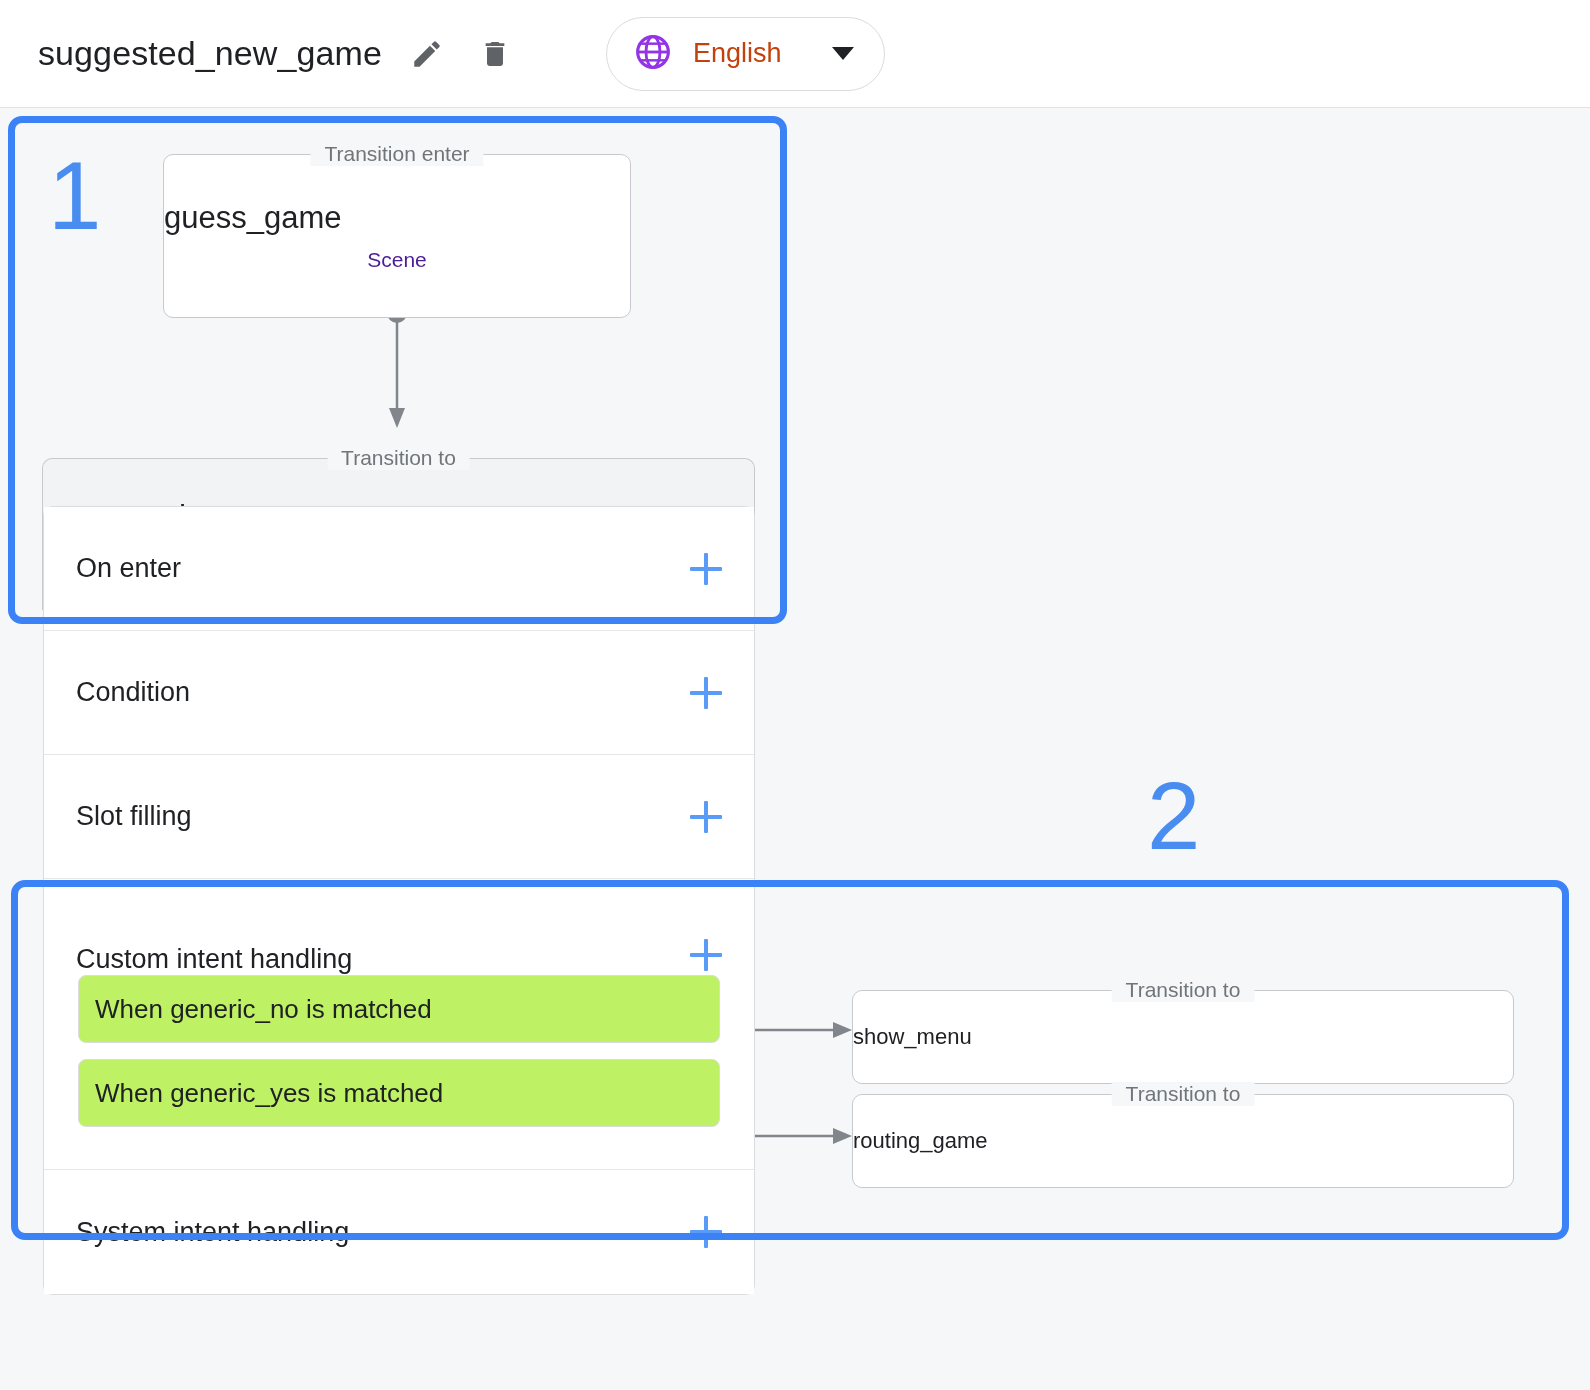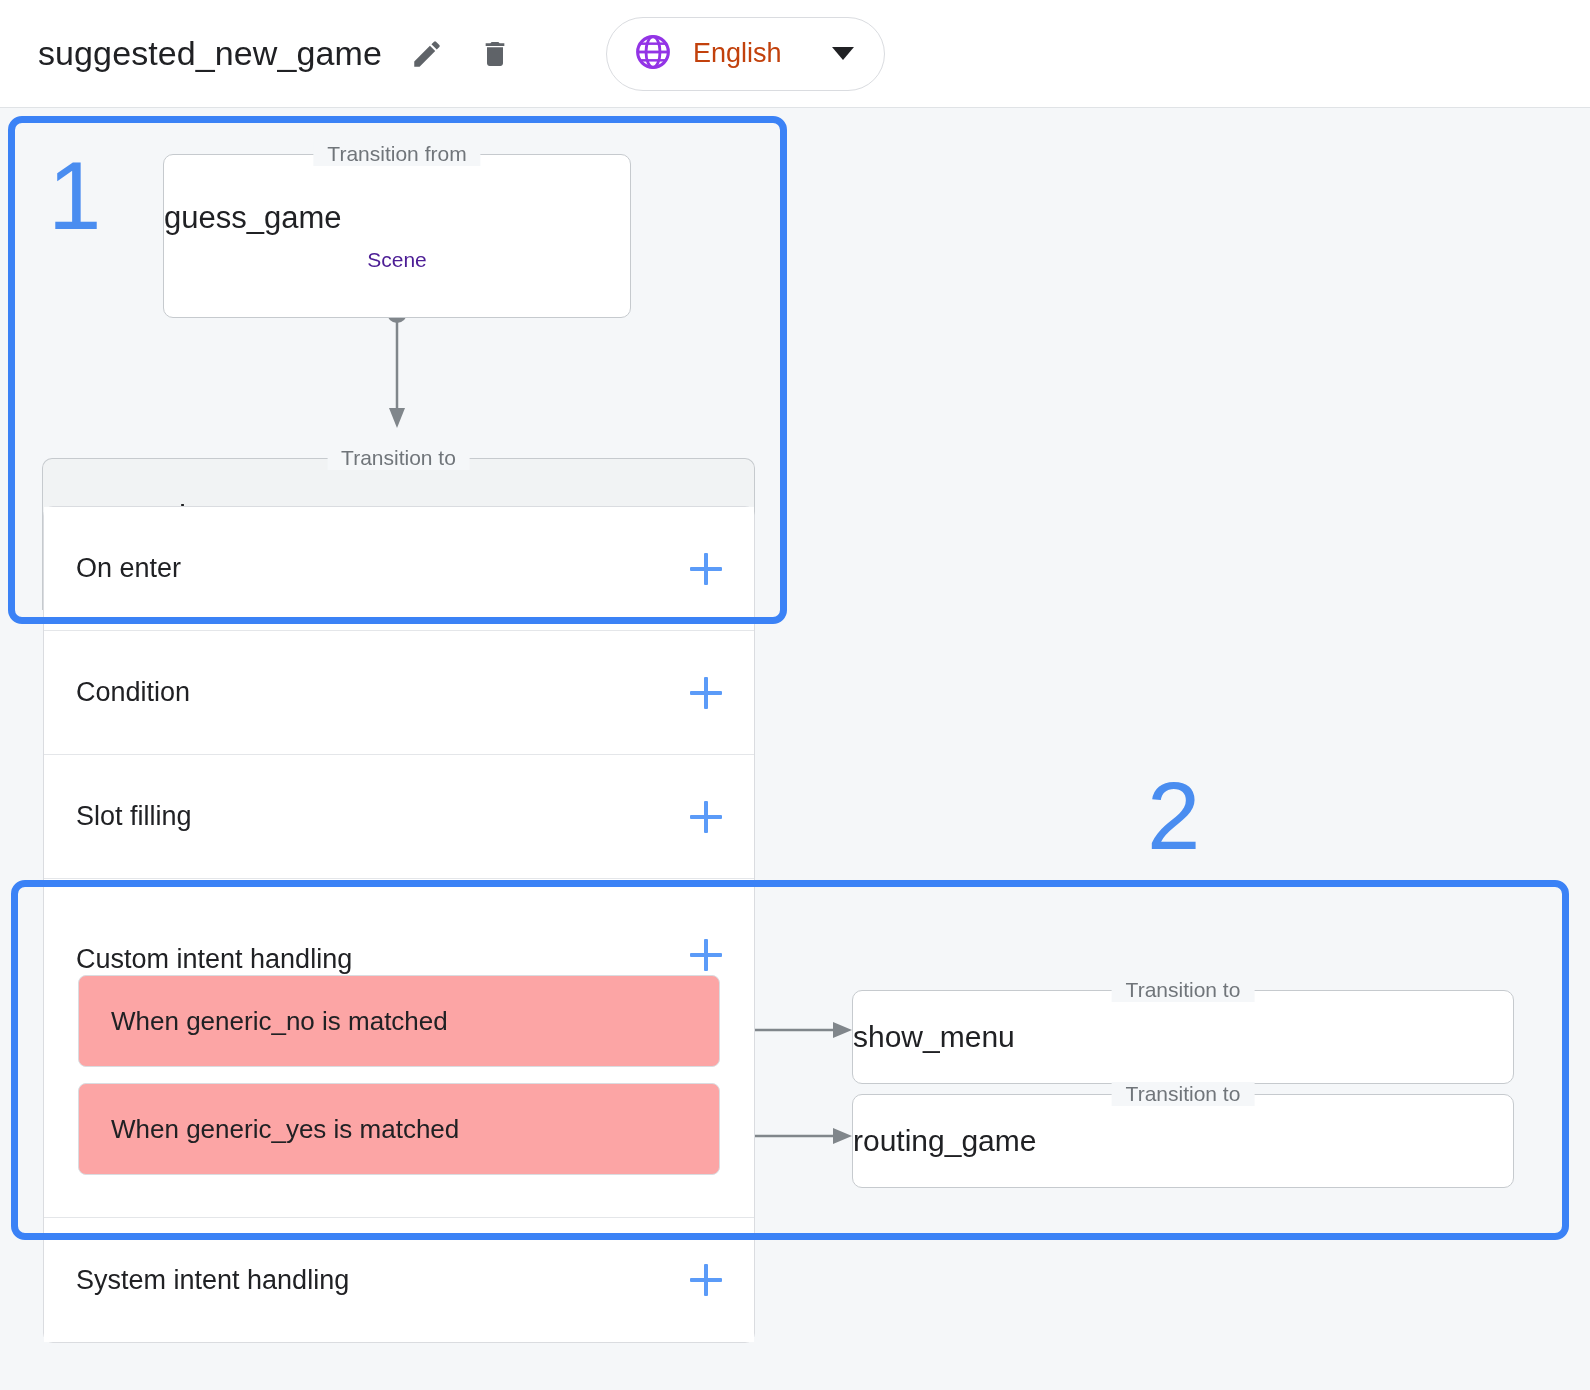--- a/index.html
+++ b/index.html
@@ -119,27 +119,27 @@
   }
   .intent-head {
     height: 96px;
     display: flex;
     align-items: flex-end;
     padding: 0 28px 0 32px;
     cursor: pointer;
   }
   .intent-card {
     margin: 0 34px 16px 34px;
-    height: 92px;
+    height: 68px;
     border: 1px solid #dadce0;
     border-radius: 8px;
-    background: #fca5a5;
+    background: #bef264;
     display: flex;
     align-items: center;
-    padding-left: 32px;
+    padding-left: 16px;
     cursor: pointer;
   }
   .intent-card-label {
     font-size: 26px;
     color: #202124;
   }
 
   
   .tcard {
     position: absolute;
@@ -193,21 +193,21 @@
     left: 852px; top: 990px;
     width: 662px; height: 94px;
   }
   #card-routing-game {
     left: 852px; top: 1094px;
     width: 662px; height: 94px;
   }
   #card-show-menu .legend,
   #card-routing-game .legend { background: #f5f7f9; }
   #card-show-menu .tname,
-  #card-routing-game .tname { font-size: 30px; }
+  #card-routing-game .tname { font-size: 22px; }
 
   
   .connector-svg {
     position: absolute;
     left: 0; top: 0;
     width: 1590px; height: 1390px;
     pointer-events: none;
   }
 
   
@@ -275,21 +275,21 @@
   <circle cx="722" cy="1030" r="10" fill="#80868b"></circle>
   <line x1="722" y1="1030" x2="840" y2="1030" stroke="#80868b" stroke-width="2.5"></line>
   <polygon points="852,1030 833,1022 833,1038" fill="#80868b"></polygon>
 
   <circle cx="722" cy="1136" r="10" fill="#80868b"></circle>
   <line x1="722" y1="1136" x2="840" y2="1136" stroke="#80868b" stroke-width="2.5"></line>
   <polygon points="852,1136 833,1128 833,1144" fill="#80868b"></polygon>
 </svg>
 
 <div class="tcard" id="card-from">
-  <span class="legend">Transition from</span>
+  <span class="legend">Transition enter</span>
   <div class="tcard-inner">
     <div class="tname">guess_game</div>
     <div class="tsub">Scene</div>
   </div>
 </div>
 
 <div class="tcard" id="card-to-main">
   <span class="legend">Transition to</span>
   <div class="tcard-inner">
     <div class="tname">suggested_new_game</div>

